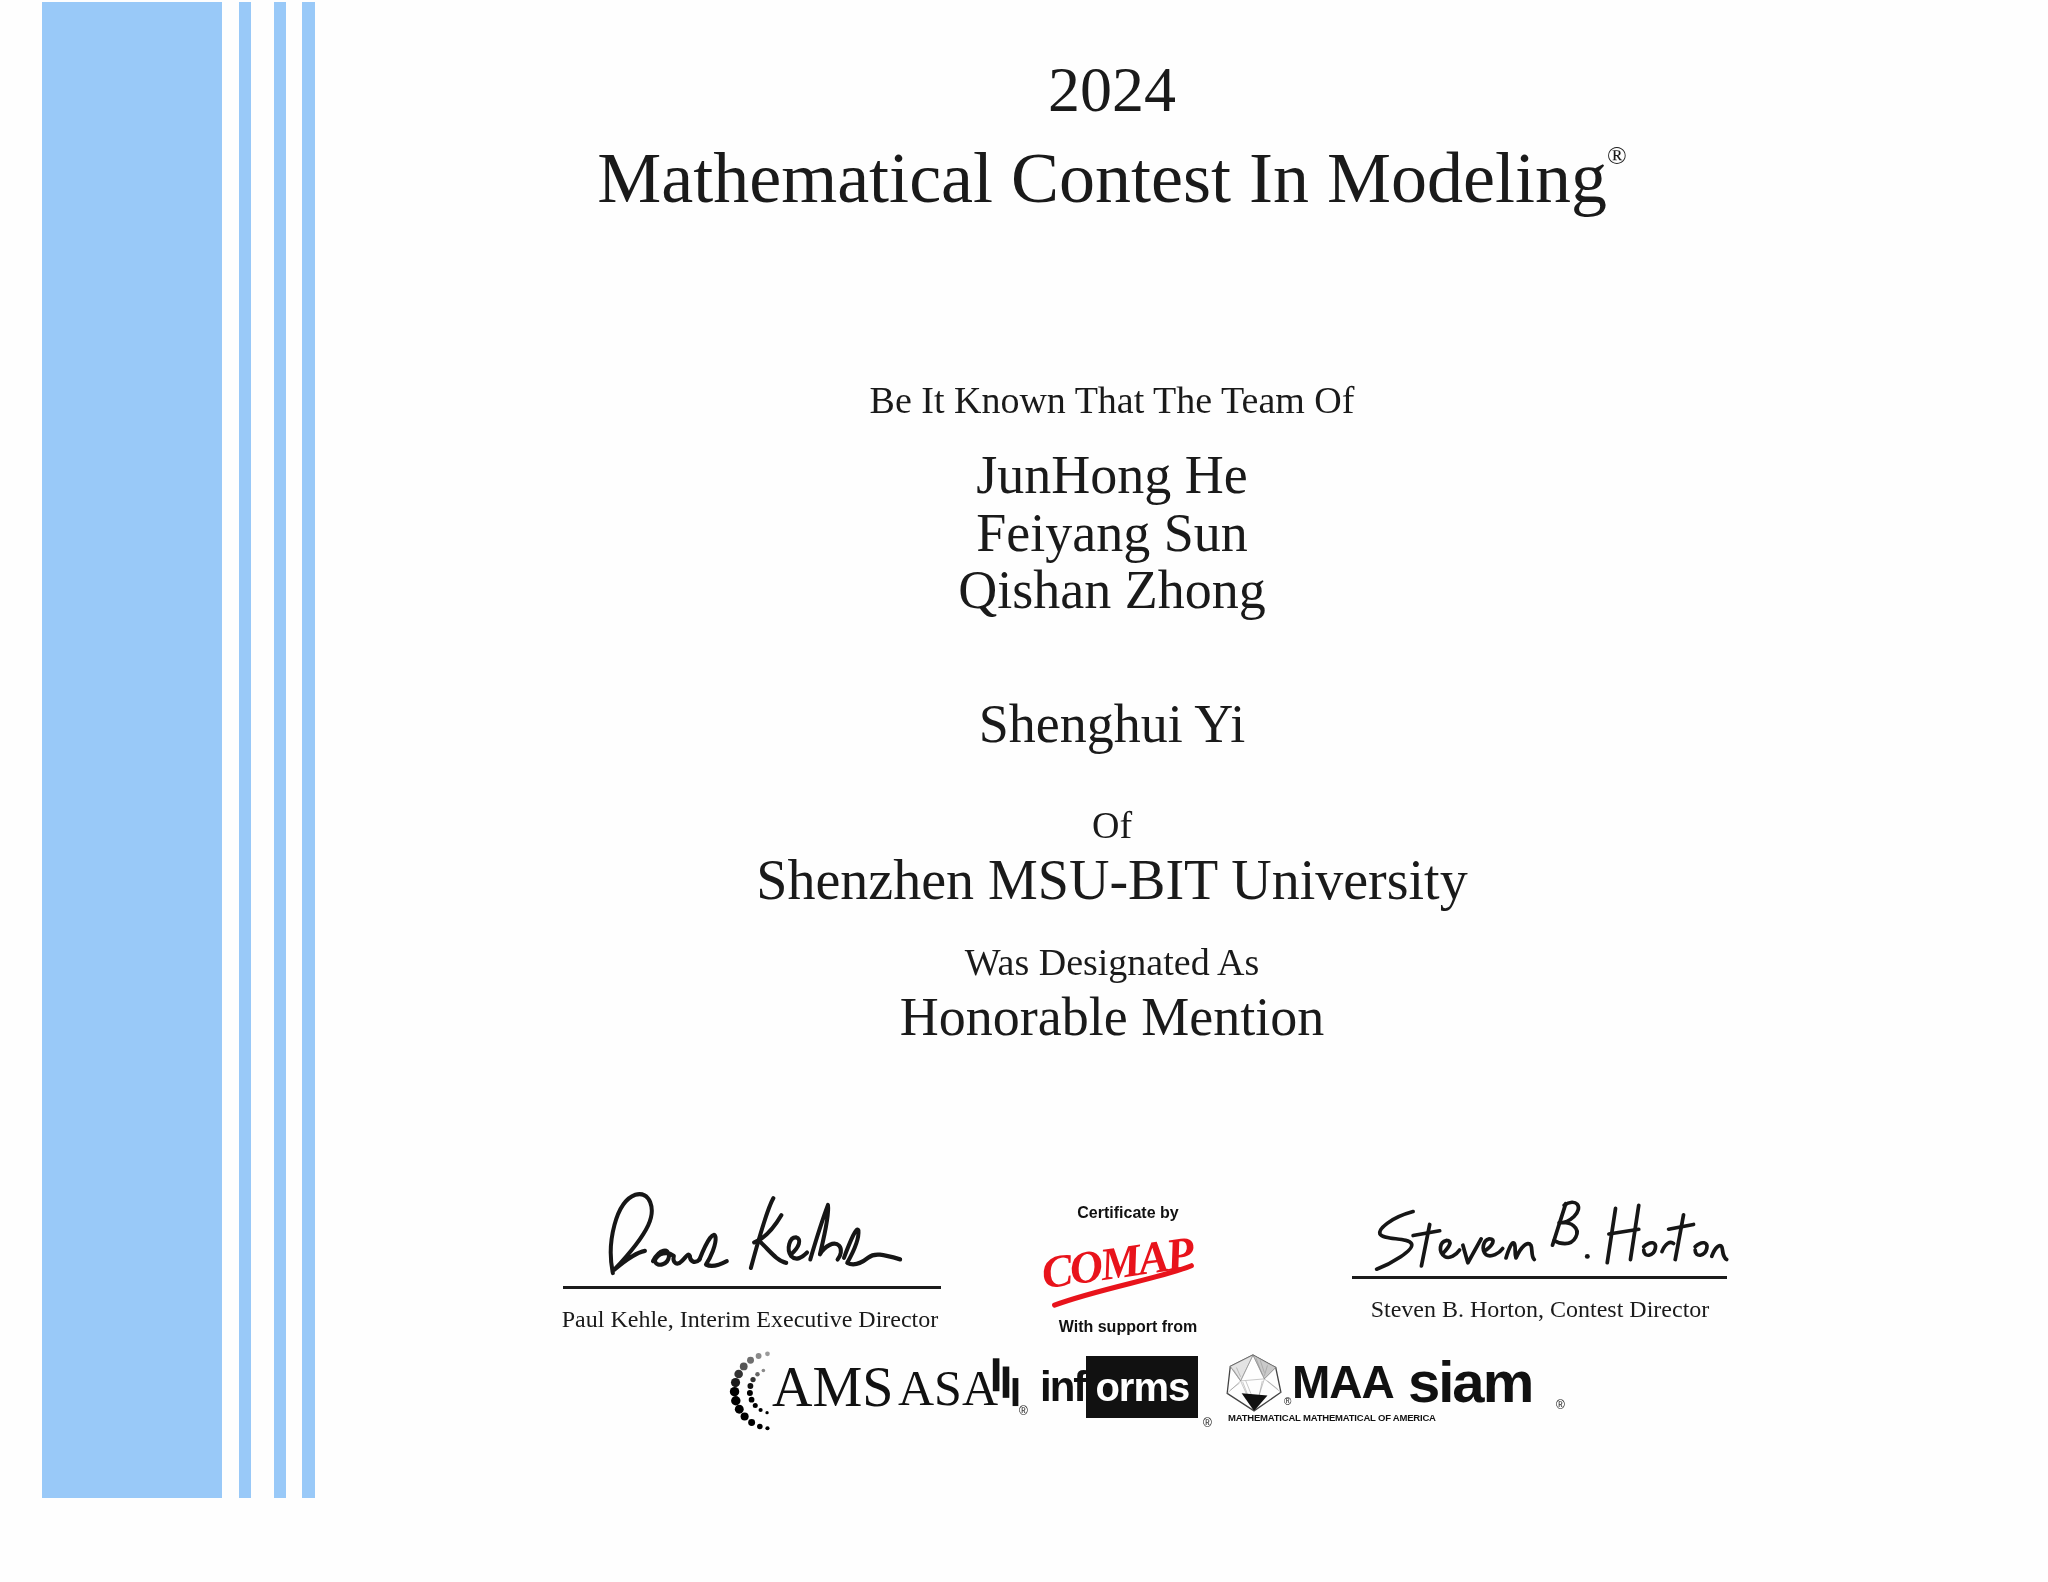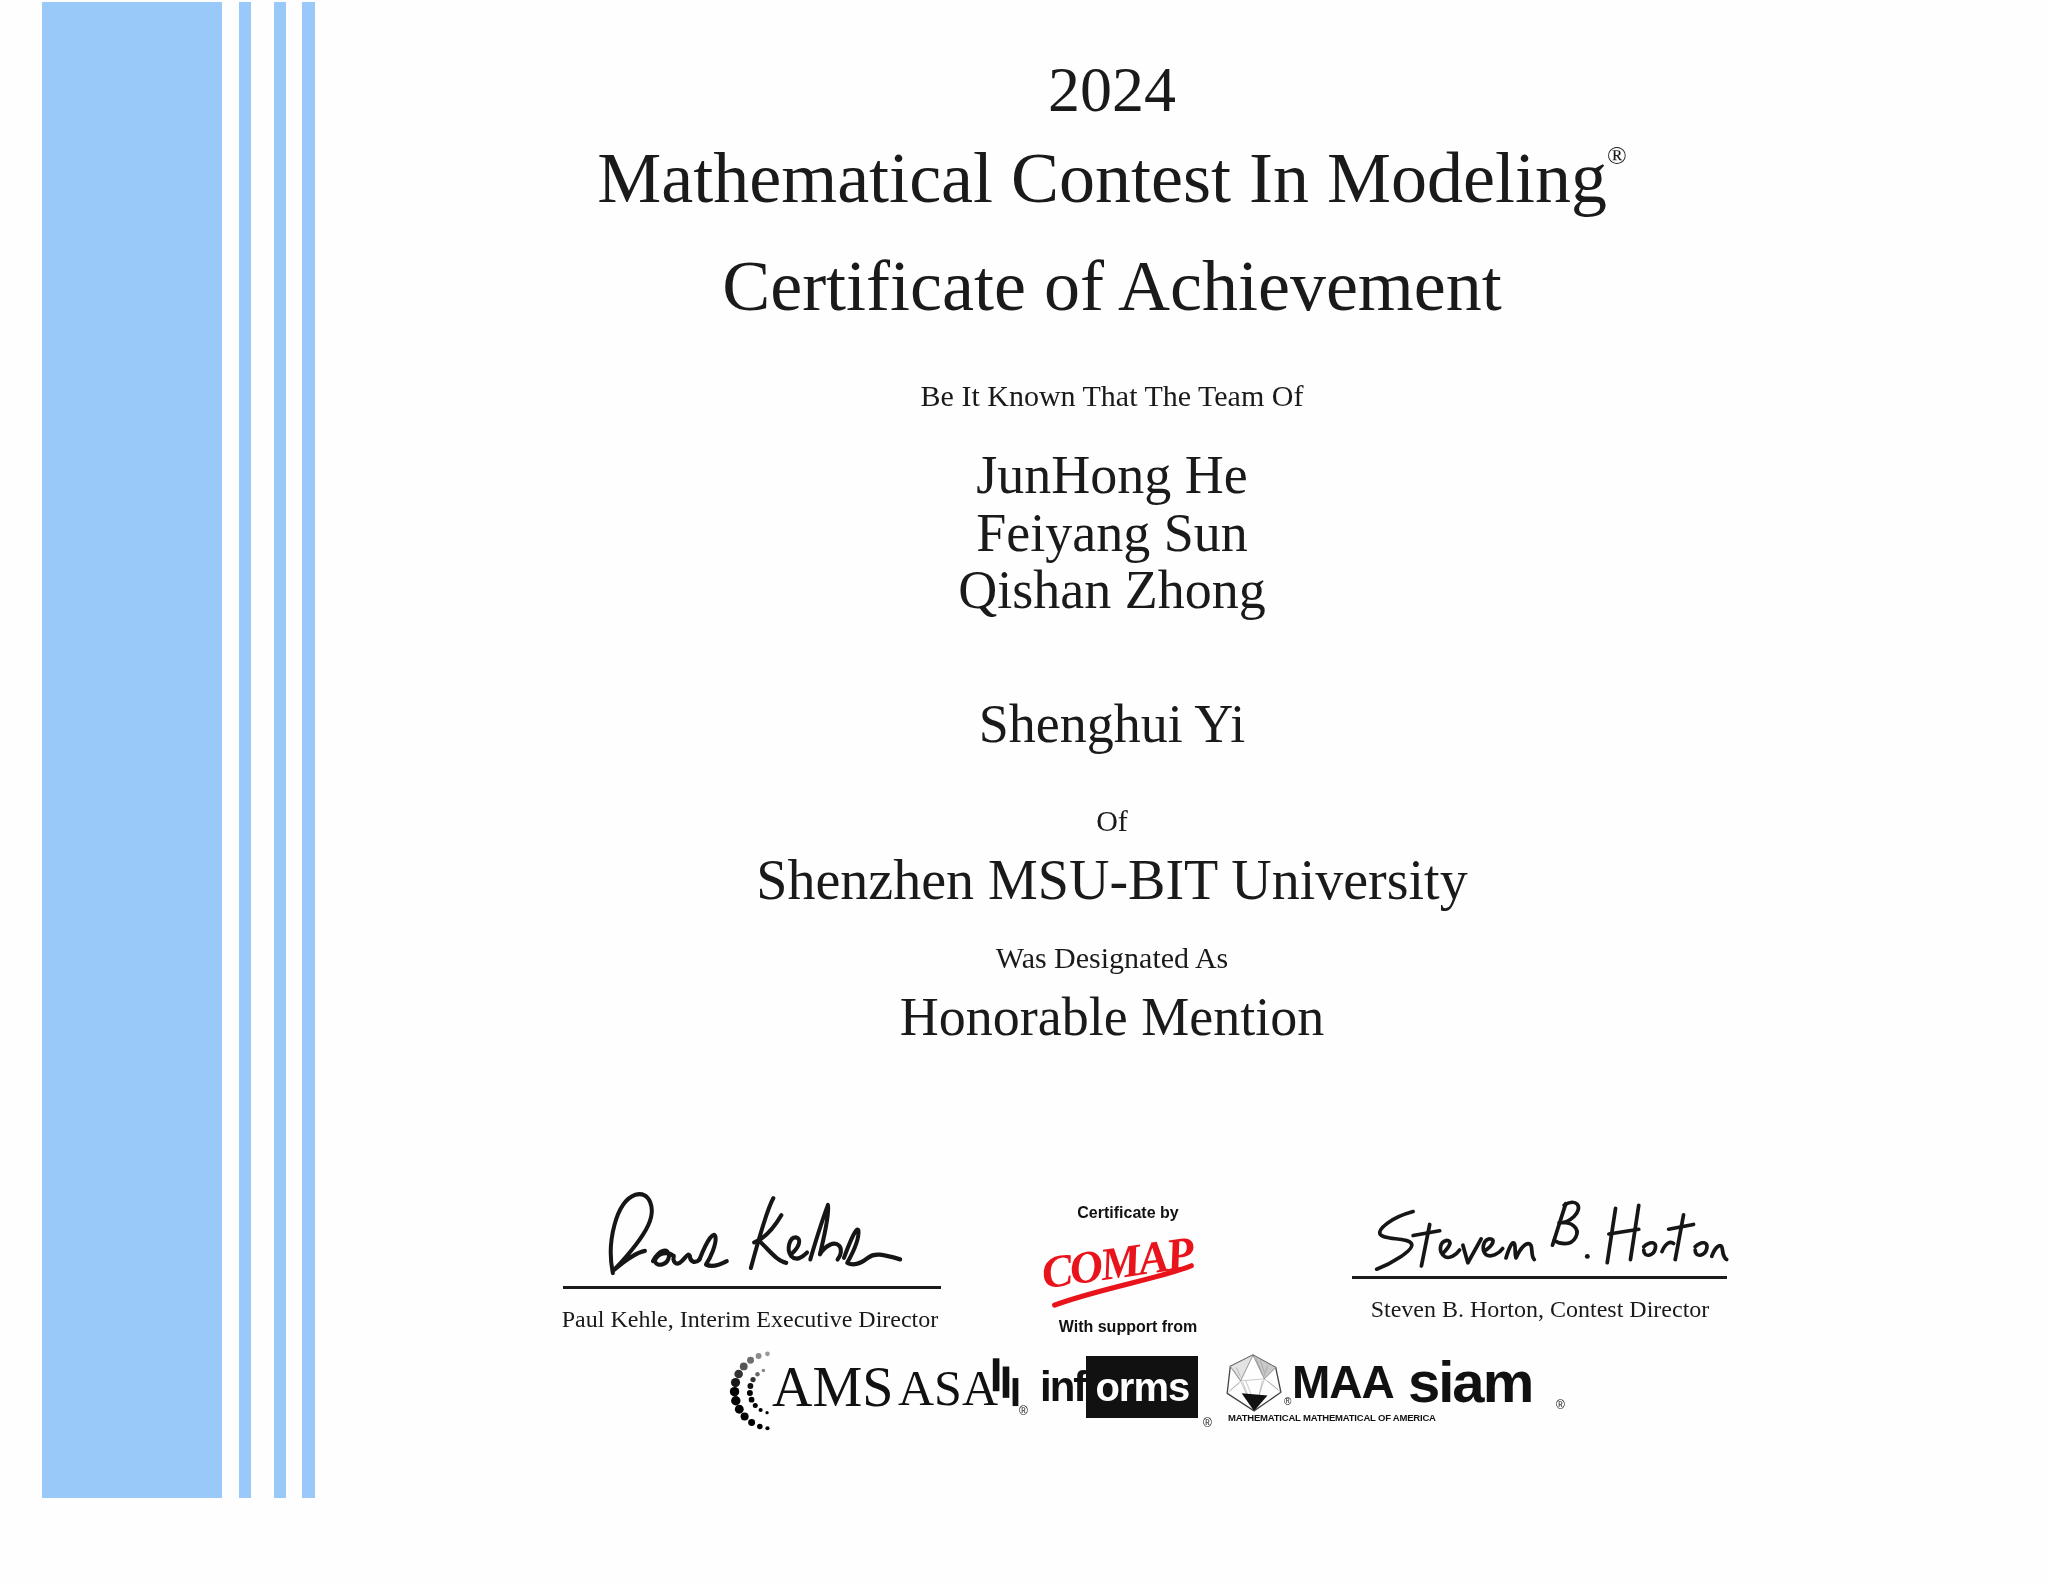--- a/index.html
+++ b/index.html
@@ -14,21 +14,21 @@
   #stripe-1    { left:239px; width:12px; }
   #stripe-2    { left:274px; width:12px; }
   #stripe-3    { left:302px; width:13px; }
 
   
   .line { position:absolute; left:192px; width:1840px; text-align:center; white-space:nowrap; line-height:1.0; }
   .year        { top:58px;  font-size:64px; }
   .title       { top:142px; font-size:72px; }
   .subtitle    { top:250px; font-size:72px; }
   .reg-title   { font-size:26px; vertical-align:38px; letter-spacing:0; }
-  .small-label { font-size:30px; }
+  .small-label { font-size:38px; }
   .intro       { top:381px; }
   .names       { top:447px; font-size:54px; line-height:57.5px; }
   .adv-intro   { top:649px; }
   .adv-name    { top:697px; font-size:54px; }
   .of-line     { top:806px; }
   .institution { top:852px; font-size:56px; }
   .desig-intro { top:943px; }
   .designation { top:990px; font-size:54px; }
 
   
@@ -56,21 +56,20 @@
 
 <div id="page">
 
   <div class="stripe" id="stripe-wide"></div>
   <div class="stripe" id="stripe-1"></div>
   <div class="stripe" id="stripe-2"></div>
   <div class="stripe" id="stripe-3"></div>
 
   <div class="line year"><span>2024</span></div>
   <div class="line title"><span>Mathematical Contest In Modeling</span><span class="reg-title">®</span></div>
-  <div class="line subtitle"><span>Certificate of Achievement</span></div>
 
   <div class="line small-label intro"><span>Be It Known That The Team Of</span></div>
   <div class="line names">
     <div>JunHong He</div>
     <div>Feiyang Sun</div>
     <div>Qishan Zhong</div>
   </div>
   <div class="line adv-name"><span>Shenghui Yi</span></div>
   <div class="line small-label of-line"><span>Of</span></div>
   <div class="line institution"><span>Shenzhen MSU-BIT University</span></div>

